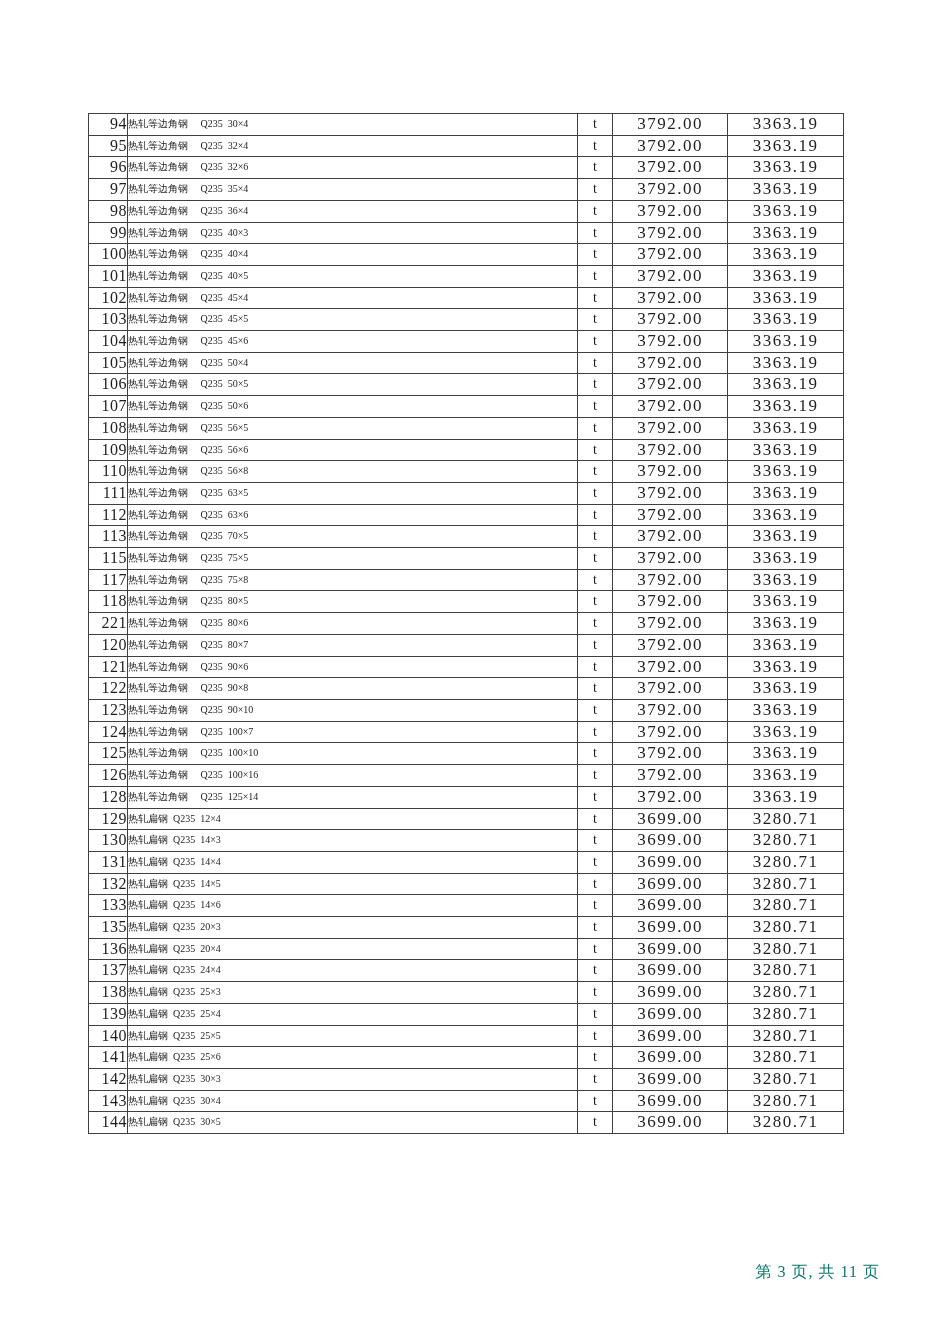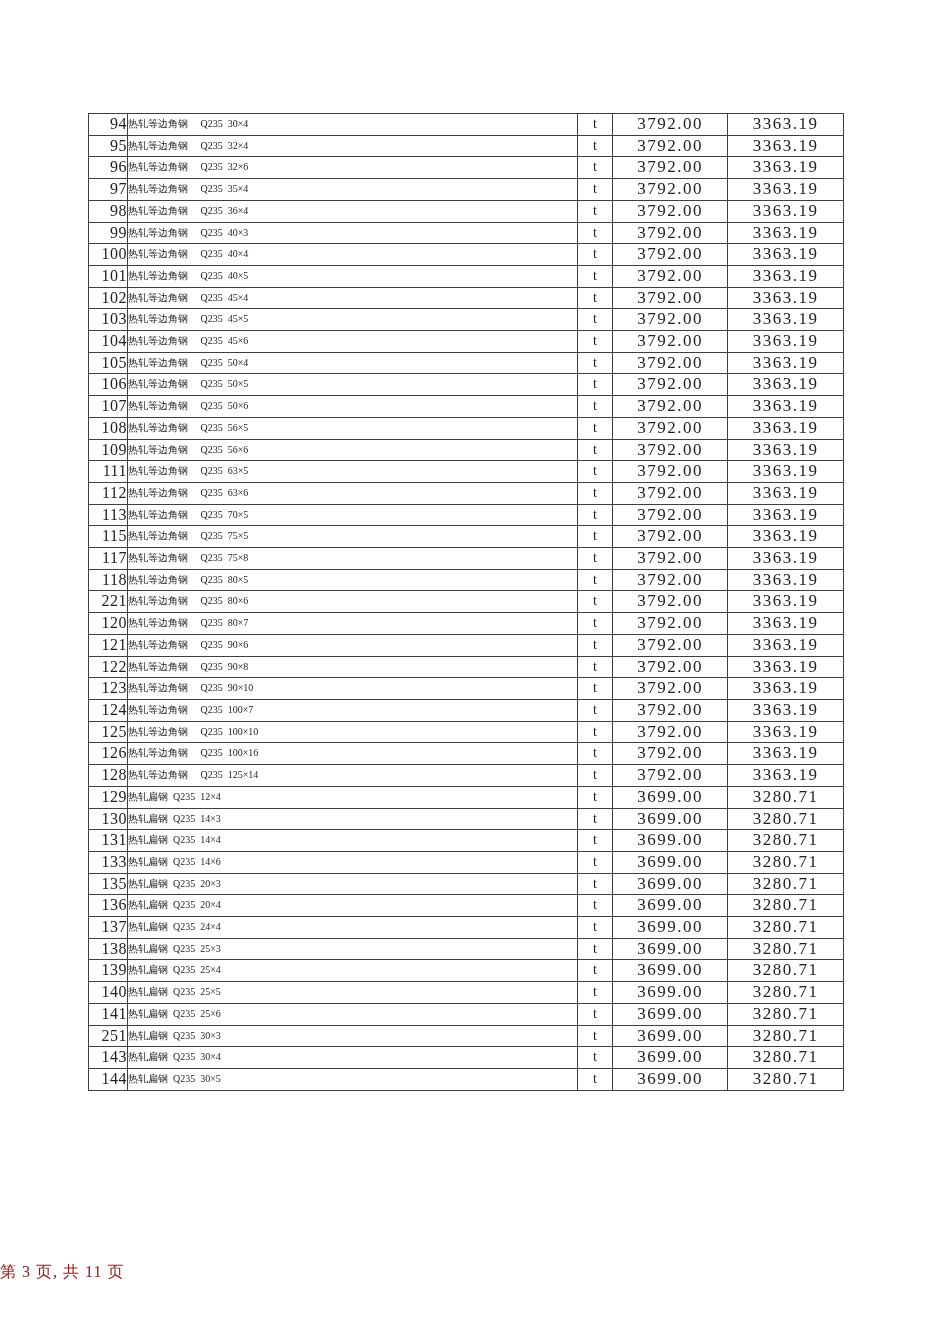--- a/index.html
+++ b/index.html
@@ -50,24 +50,24 @@
   }
   td.price-val {
     text-align: center;
     font-size: 17px;
     letter-spacing: 1.5px;
   }
   .footer {
     position: absolute;
     top: 1262px; left: 0;
     width: 880px;
-    text-align: left;
+    text-align: right;
     font-size: 16px;
     letter-spacing: 1px;
-    color: #7f1d1d;
+    color: #0f766e;
   }
 </style>
 </head>
 <body>
 
 <div class="sheet">
 
   <table class="price">
     <colgroup>
       <col style="width:39px">
@@ -183,20 +183,27 @@
       <td class="price-val">3363.19</td>
     </tr>
         <tr>
       <td class="no">109</td>
       <td class="desc">热轧等边角钢     Q235  56×6</td>
       <td class="unit">t</td>
       <td class="price-val">3792.00</td>
       <td class="price-val">3363.19</td>
     </tr>
         <tr>
+      <td class="no">110</td>
+      <td class="desc">热轧等边角钢     Q235  56×8</td>
+      <td class="unit">t</td>
+      <td class="price-val">3792.00</td>
+      <td class="price-val">3363.19</td>
+    </tr>
+        <tr>
       <td class="no">111</td>
       <td class="desc">热轧等边角钢     Q235  63×5</td>
       <td class="unit">t</td>
       <td class="price-val">3792.00</td>
       <td class="price-val">3363.19</td>
     </tr>
         <tr>
       <td class="no">112</td>
       <td class="desc">热轧等边角钢     Q235  63×6</td>
       <td class="unit">t</td>
@@ -309,20 +316,27 @@
       <td class="price-val">3280.71</td>
     </tr>
         <tr>
       <td class="no">131</td>
       <td class="desc">热轧扁钢  Q235  14×4</td>
       <td class="unit">t</td>
       <td class="price-val">3699.00</td>
       <td class="price-val">3280.71</td>
     </tr>
         <tr>
+      <td class="no">132</td>
+      <td class="desc">热轧扁钢  Q235  14×5</td>
+      <td class="unit">t</td>
+      <td class="price-val">3699.00</td>
+      <td class="price-val">3280.71</td>
+    </tr>
+        <tr>
       <td class="no">133</td>
       <td class="desc">热轧扁钢  Q235  14×6</td>
       <td class="unit">t</td>
       <td class="price-val">3699.00</td>
       <td class="price-val">3280.71</td>
     </tr>
         <tr>
       <td class="no">135</td>
       <td class="desc">热轧扁钢  Q235  20×3</td>
       <td class="unit">t</td>
@@ -365,21 +379,21 @@
       <td class="price-val">3280.71</td>
     </tr>
         <tr>
       <td class="no">141</td>
       <td class="desc">热轧扁钢  Q235  25×6</td>
       <td class="unit">t</td>
       <td class="price-val">3699.00</td>
       <td class="price-val">3280.71</td>
     </tr>
         <tr>
-      <td class="no">251</td>
+      <td class="no">142</td>
       <td class="desc">热轧扁钢  Q235  30×3</td>
       <td class="unit">t</td>
       <td class="price-val">3699.00</td>
       <td class="price-val">3280.71</td>
     </tr>
         <tr>
       <td class="no">143</td>
       <td class="desc">热轧扁钢  Q235  30×4</td>
       <td class="unit">t</td>
       <td class="price-val">3699.00</td>

